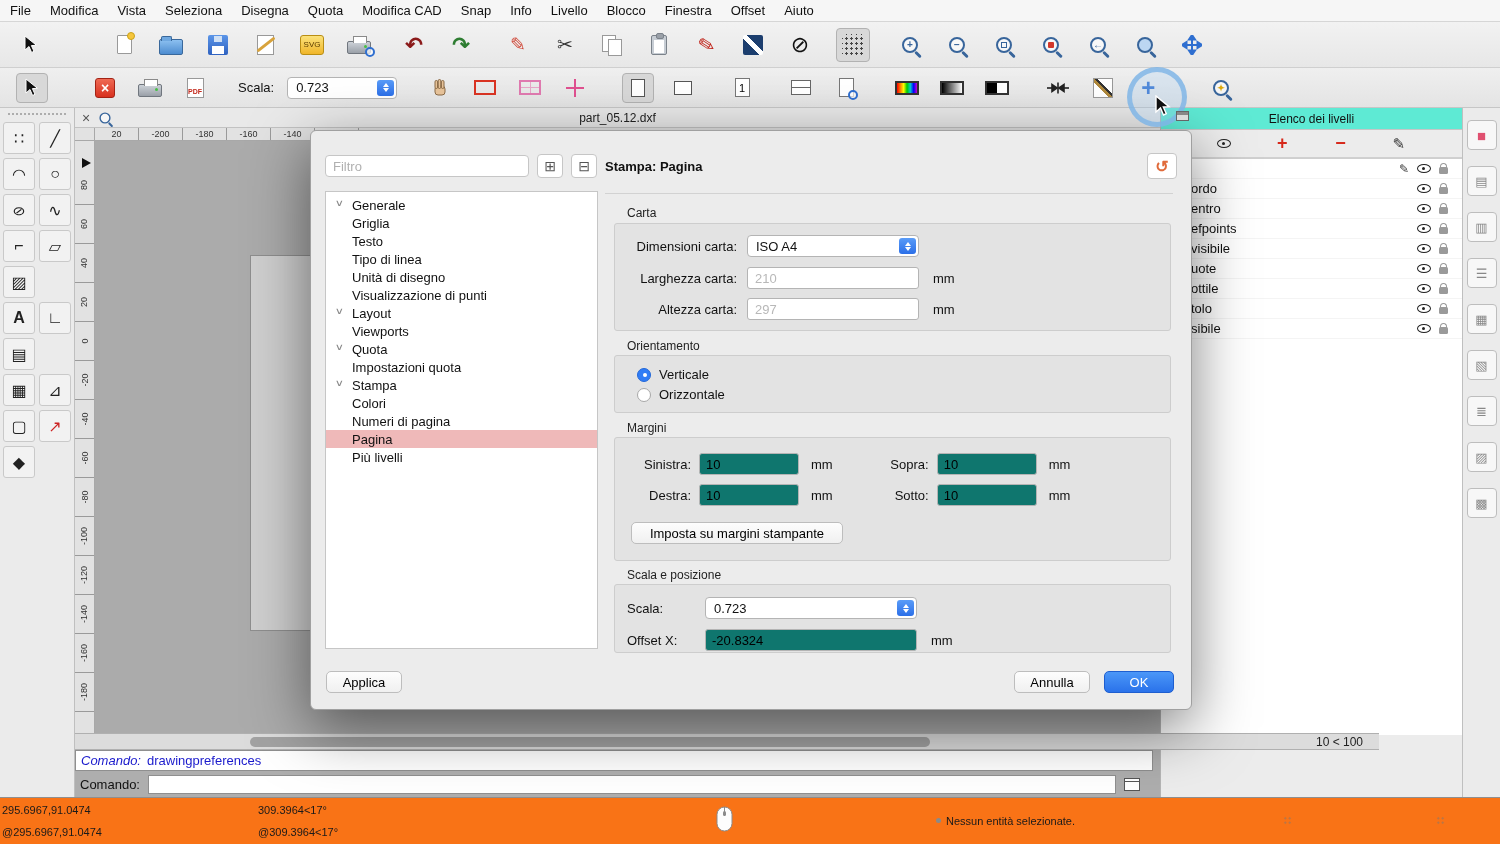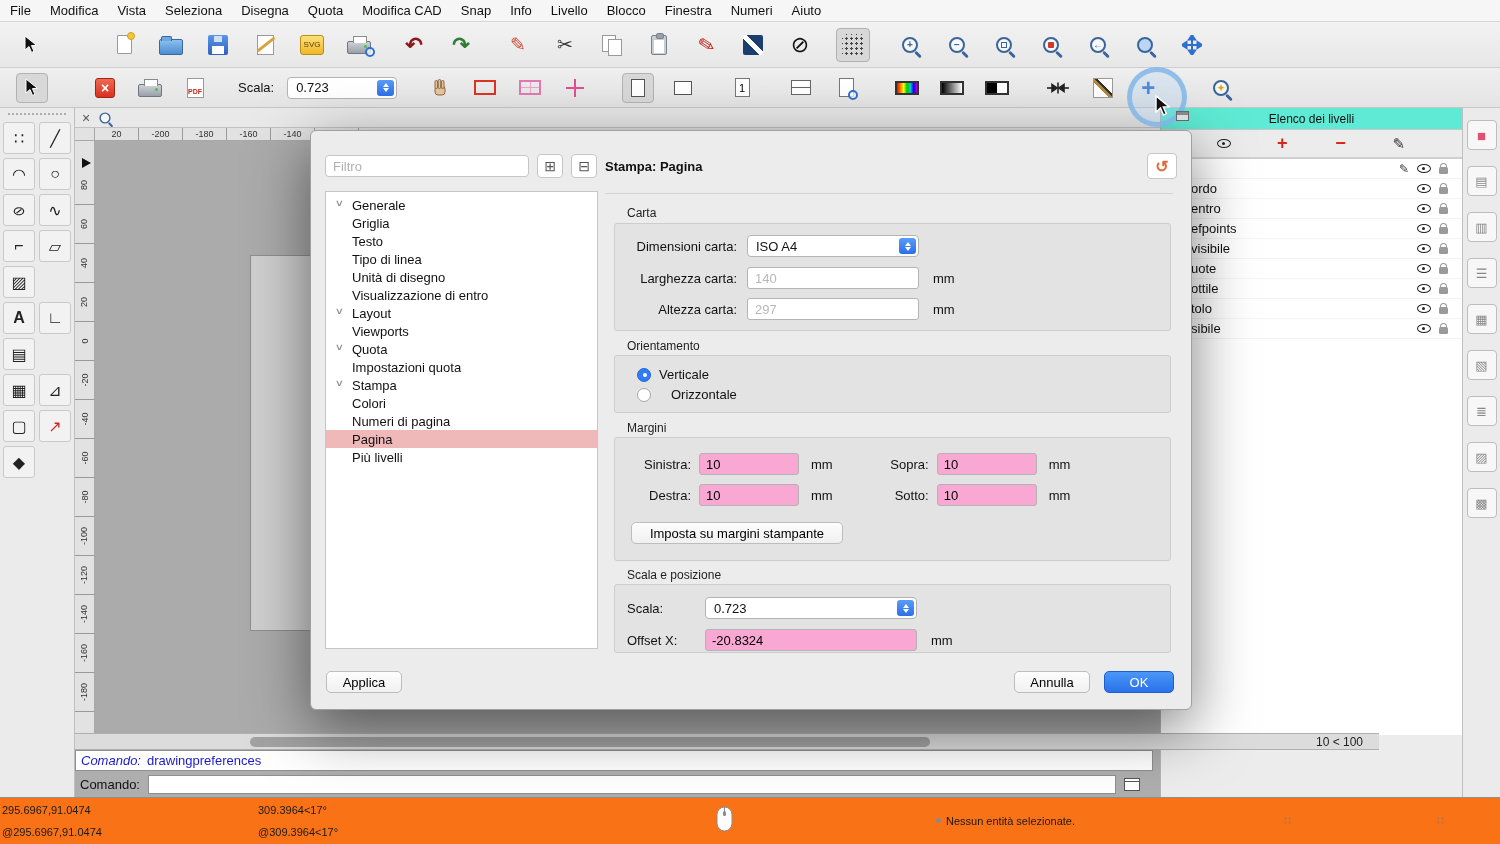--- a/index.html
+++ b/index.html
@@ -149,21 +149,21 @@
 .tree-item.has-chev .chev{display:block}
 .tree-item .tl{margin-left:26px;white-space:nowrap}
 .tree-item.lvl1 .tl{}
 .tree-item.selected{background:#efb9b9}
 .sec-label{position:absolute;left:316px;font-size:12px;color:#222}
 .groupbox{position:absolute;left:303px;width:557px;background:#e3e3e3;border:1px solid #cdcdcd;border-radius:3px}
 .frow{position:absolute;display:flex;align-items:center;font-size:13px}
 .flabel-r{text-align:right;display:inline-block}
 .field{height:22px;background:#fff;border:1px solid #b4b4b4;border-radius:3px;display:flex;align-items:center;padding:0 7px;font-size:13px}
 .field.disabled{color:#b8b8b8}
-input.ibox{height:22px;border:1px solid #b4b4b4;border-radius:3px;background:#f9a8d4;padding:0 6px;font-size:13px;font-family:"Liberation Sans",sans-serif;width:100px}
+input.ibox{height:22px;border:1px solid #b4b4b4;border-radius:3px;background:#0f766e;padding:0 6px;font-size:13px;font-family:"Liberation Sans",sans-serif;width:100px}
 input.ibox.wide{width:212px}
 .unit{font-size:13px}
 .radio{width:14px;height:14px;border-radius:50%;border:1px solid #a8a8a8;background:#fff;position:relative;flex:0 0 auto}
 .radio.on{background:#2f7cf6;border-color:#2468d8}
 .radio.on::after{content:"";position:absolute;left:4.5px;top:4.5px;width:4px;height:4px;background:#fff;border-radius:50%}
 .dlg-btn{position:absolute;height:22px;background:linear-gradient(#fdfdfd,#f0f0f0);border:1px solid #bdbdbd;border-radius:5px;display:flex;align-items:center;justify-content:center;font-size:13px;padding:0 12px}
 .dlg-btn.primary{background:linear-gradient(#4b97f8,#2a72ea);border-color:#1e5ecf;color:#fff}
 
 
 #hover-circle{position:absolute;left:1127px;top:67px;width:60px;height:60px;border-radius:50%;border:5px solid rgba(125,180,230,.8);background:rgba(170,210,245,.28);z-index:70;pointer-events:none}
@@ -181,21 +181,21 @@
     <span class="menu-item">Vista</span>
     <span class="menu-item">Seleziona</span>
     <span class="menu-item">Disegna</span>
     <span class="menu-item">Quota</span>
     <span class="menu-item">Modifica CAD</span>
     <span class="menu-item">Snap</span>
     <span class="menu-item">Info</span>
     <span class="menu-item">Livello</span>
     <span class="menu-item">Blocco</span>
     <span class="menu-item">Finestra</span>
-    <span class="menu-item">Numeri</span>
+    <span class="menu-item">Offset</span>
     <span class="menu-item">Aiuto</span>
   </div>
 
 <div id="tb1">
   <button class="tb">
       <svg width="15" height="19" viewBox="0 0 15 19">
         <path d="M1 1 L1 15 L5 11.5 L7.6 17.5 L10 16.3 L7.4 10.6 L12.5 10.3 Z" fill="#111" stroke="#fff" stroke-width="1"></path>
       </svg>
     </button>
   <button class="tb ml46">
@@ -440,20 +440,21 @@
     <div class="tool">
         <span>◆</span>
       </div>
     <div class="tool empty"></div>
   </div>
 </div>
 
 <div id="doc-titlebar">
   <span class="close">×</span>
   <span class="zoomi mag"></span>
+  <span id="doc-title">part_05.12.dxf</span>
 </div>
 <div id="ruler-corner"></div>
 <div id="ruler-top">
 
 <span class="rl">20</span>
     <span class="rl">-200</span>
     <span class="rl">-180</span>
     <span class="rl">-160</span>
     <span class="rl">-140</span>
     <span class="rl">-120</span>
@@ -705,21 +706,21 @@
         <span class="tl">Tipo di linea</span>
       </div>
 
       <div class="tree-item lvl1">
 
         <span class="tl">Unità di disegno</span>
       </div>
 
       <div class="tree-item lvl1">
 
-        <span class="tl">Visualizzazione di entro</span>
+        <span class="tl">Visualizzazione di punti</span>
       </div>
 
       <div class="tree-item lvl0 has-chev">
         <span class="chev">∨</span>
         <span class="tl">Layout</span>
       </div>
 
       <div class="tree-item lvl1">
 
         <span class="tl">Viewports</span>
@@ -769,41 +770,41 @@
       <span>ISO A4</span>
       <span class="stepper">
           <i class="up"></i>
           <i class="dn"></i>
         </span>
     </div>
   </div>
   <div class="frow" style="left:316px;top:136px">
     <span class="flabel-r" style="width:110px">Larghezza carta:</span>
     <div class="field disabled" style="width:172px;margin-left:10px">
-        <span>140</span>
+        <span>210</span>
       </div>
     <span class="unit" style="margin-left:14px">mm</span>
   </div>
   <div class="frow" style="left:316px;top:167px">
     <span class="flabel-r" style="width:110px">Altezza carta:</span>
     <div class="field disabled" style="width:172px;margin-left:10px">
         <span>297</span>
       </div>
     <span class="unit" style="margin-left:14px">mm</span>
   </div>
 
   <div class="sec-label" style="top:208px">Orientamento</div>
   <div class="groupbox" style="top:224px;height:58px"></div>
   <div class="frow" style="left:326px;top:236px">
     <span class="radio on"></span>
     <span style="margin-left:8px">Verticale</span>
   </div>
   <div class="frow" style="left:326px;top:256px">
     <span class="radio"></span>
-    <span style="margin-left:20px">Orizzontale</span>
+    <span style="margin-left:8px">Orizzontale</span>
   </div>
 
   <div class="sec-label" style="top:290px">Margini</div>
   <div class="groupbox" style="top:306px;height:124px"></div>
   <div class="frow" style="left:316px;top:322px">
     <span class="flabel-r" style="width:64px">Sinistra:</span>
     <input class="ibox" style="margin-left: 8px;" value="10">
     <span class="unit" style="margin-left:12px">mm</span>
     <span class="flabel-r" style="width:50px;margin-left:46px">Sopra:</span>
     <input class="ibox" style="margin-left: 8px;" value="10">

